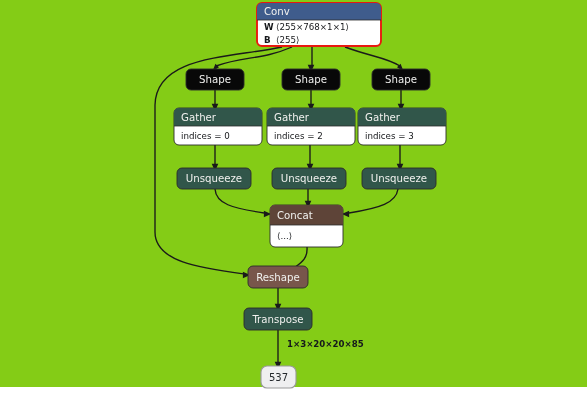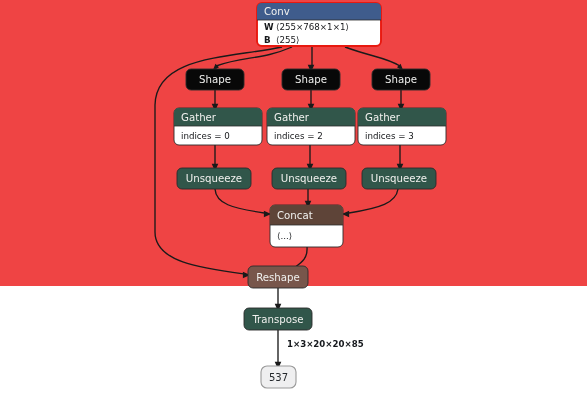--- a/index.html
+++ b/index.html
@@ -10,22 +10,22 @@
   }
   body {
     width: 587px;
     height: 403px;
     font-family: "DejaVu Sans", "Liberation Sans", sans-serif;
     overflow: hidden;
   }
   #graph-canvas {
     position: relative;
     width: 587px;
-    height: 286px;
-    background: #ef4444;
+    height: 387px;
+    background: #84cc16;
   }
   svg#graph-svg {
     position: absolute;
     top: 0; left: 0;
     width: 587px;
     height: 403px;
     display: block;
   }
   .edge-path {
     fill: none;

